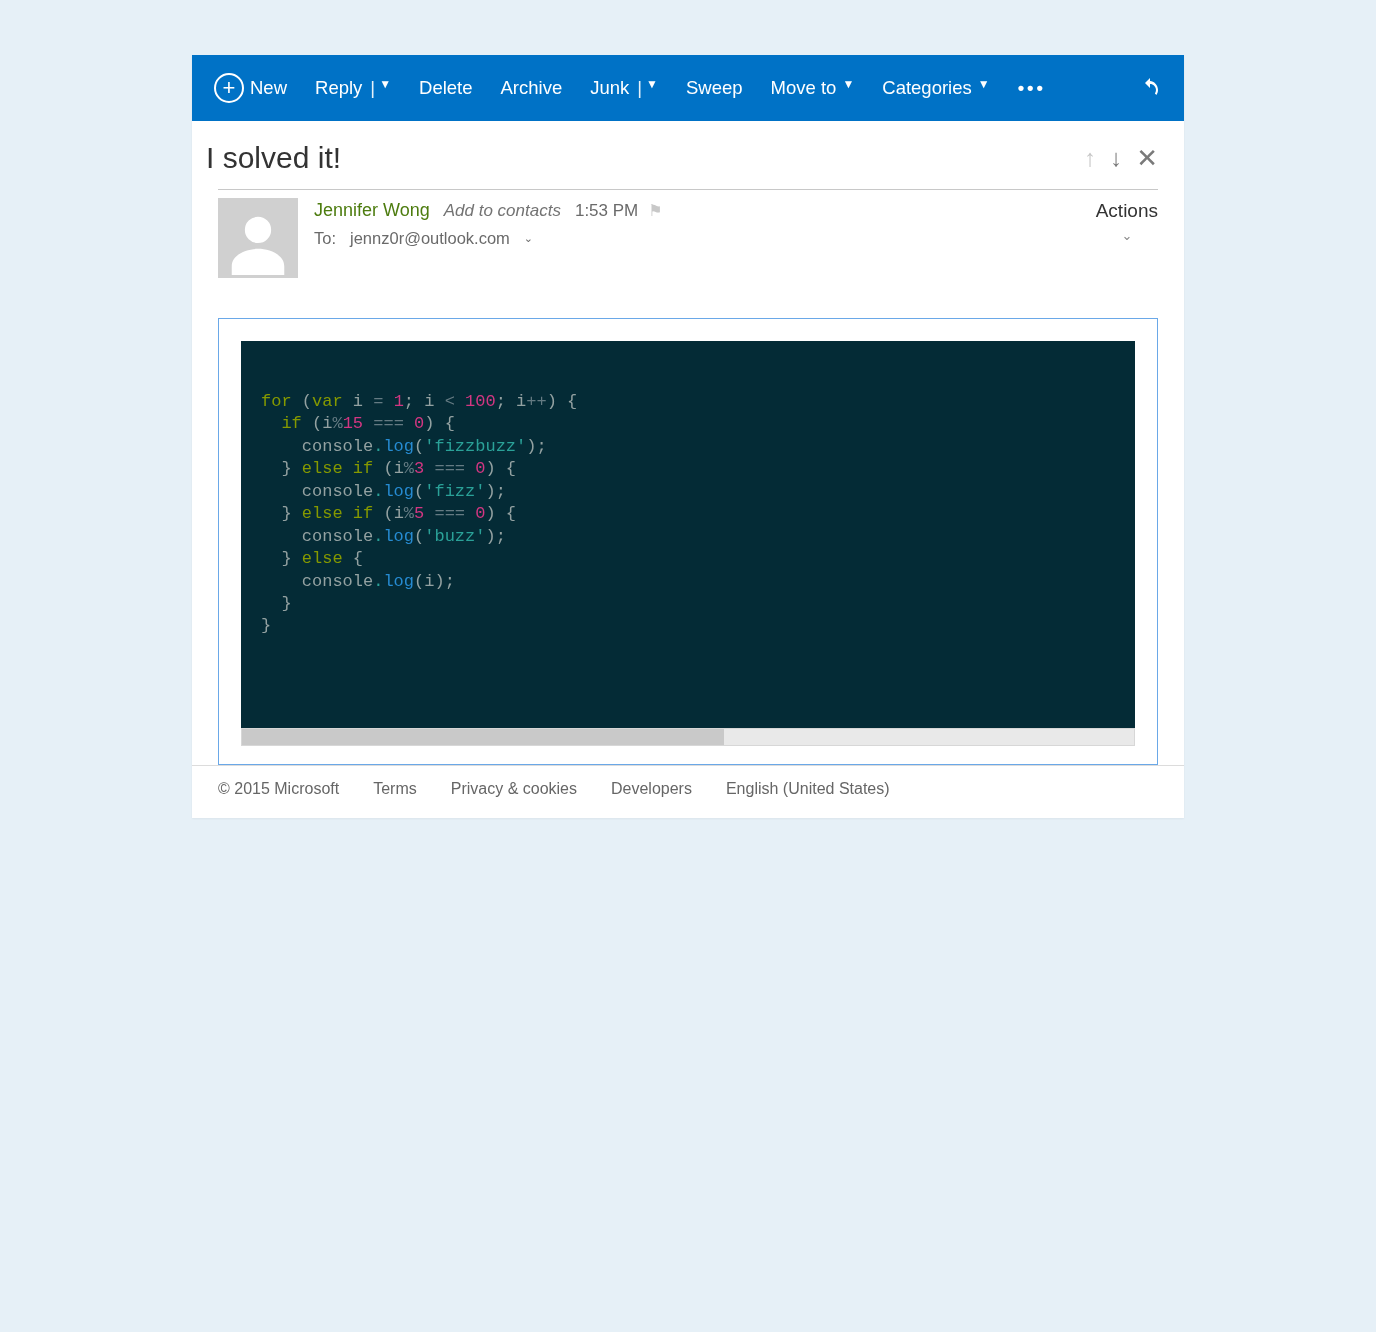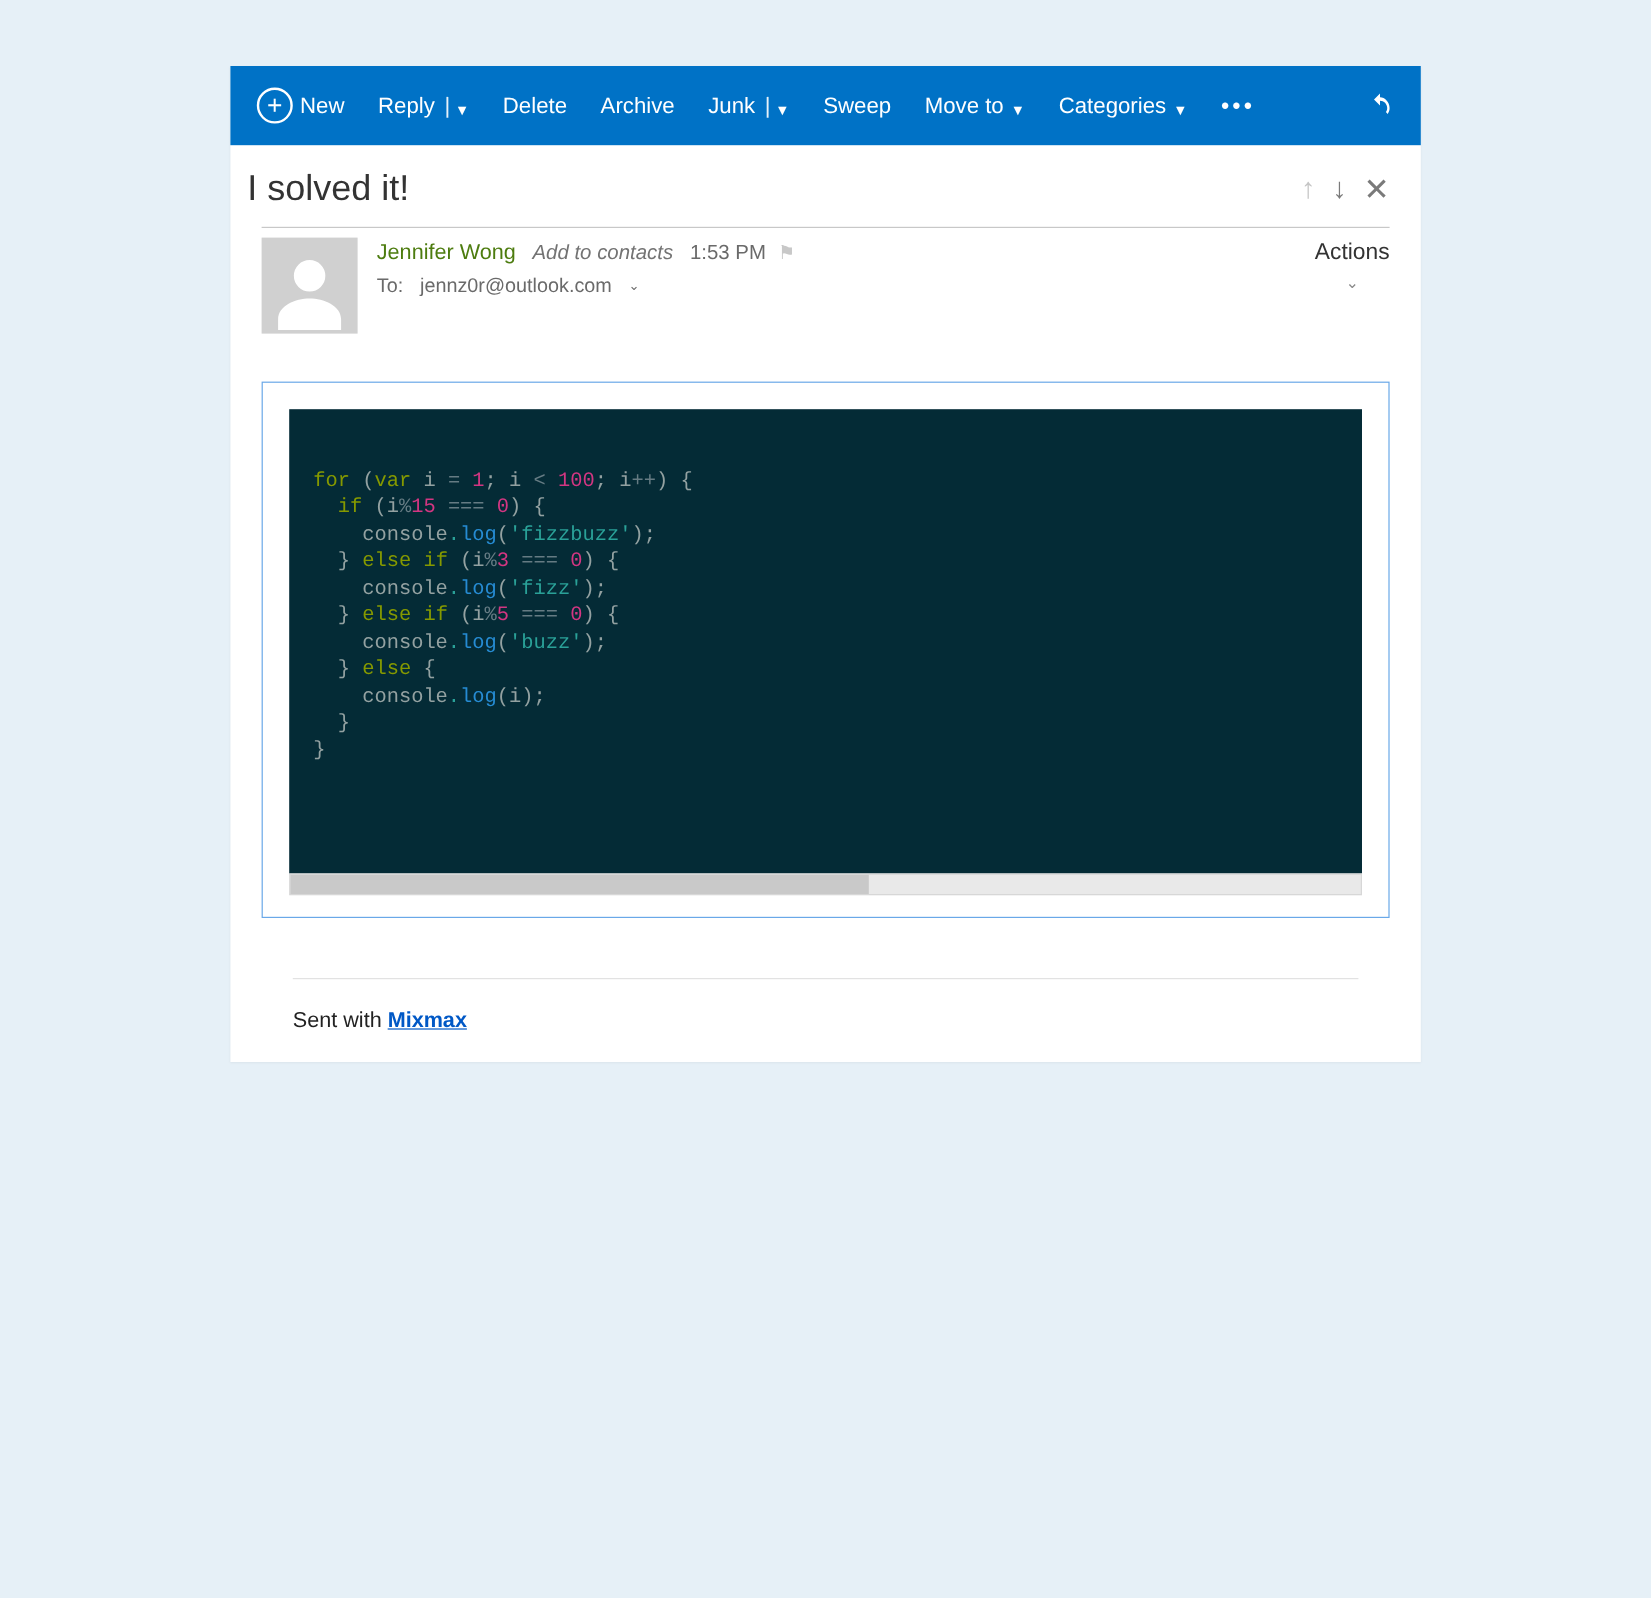--- a/index.html
+++ b/index.html
@@ -33,21 +33,21 @@
     align-items: center;
     gap: 6px;
     cursor: pointer;
   }
   .plus-icon {
     width: 30px; height: 30px;
     border: 2px solid #fff; border-radius: 50%;
     display: inline-flex; align-items: center; justify-content: center;
     font-size: 22px; line-height: 1; font-weight: 300;
   }
-  .tb-item { cursor: pointer; display: inline-flex; align-items: flex-end; gap: 6px; }
+  .tb-item { cursor: pointer; display: inline-flex; align-items: flex-start; gap: 6px; }
   .chev { font-size: 12px; }
   .sep   { opacity: .9; margin: 0 -2px 0 2px; }
   .dots  { letter-spacing: 3px; font-weight: 700; }
   .undo-icon svg { width: 24px; height: 24px; }
   
   .subject-row {
     display: flex; align-items: center;
     padding: 20px 26px 14px 14px;
   }
   .subject {
@@ -228,19 +228,23 @@
 <span class="id">  </span><span class="par">} </span><span class="kw">else</span><span class="par"> {</span>
 <span class="id">    console</span><span class="dot">.</span><span class="fn">log</span><span class="par">(</span><span class="id">i</span><span class="par">);</span>
 <span class="id">  </span><span class="par">}</span>
 <span class="par">}</span></pre>
         <div class="h-scroll">
           <div class="thumb"></div>
         </div>
       </div>
     </div>
 
-    <div class="sent-with">
-      <span>Sent with </span><a href="#">Mixmax</a>
-    </div>
-  </div>
-
+  </div>
+
+  <div class="footer">
+    <span>© 2015 Microsoft</span>
+    <span>Terms</span>
+    <span>Privacy &amp; cookies</span>
+    <span>Developers</span>
+    <span>English (United States)</span>
+  </div>
 
 </div>
 
 </body></html>

